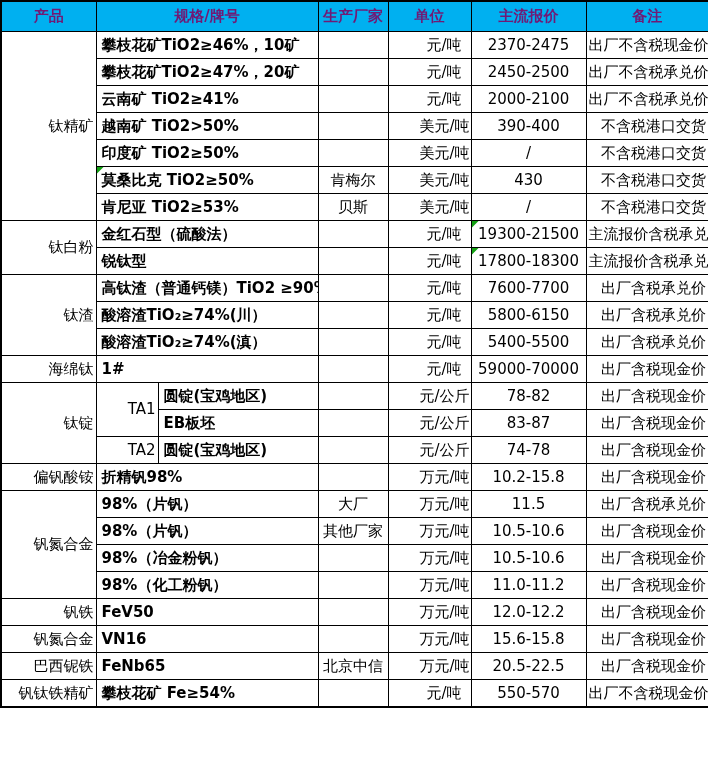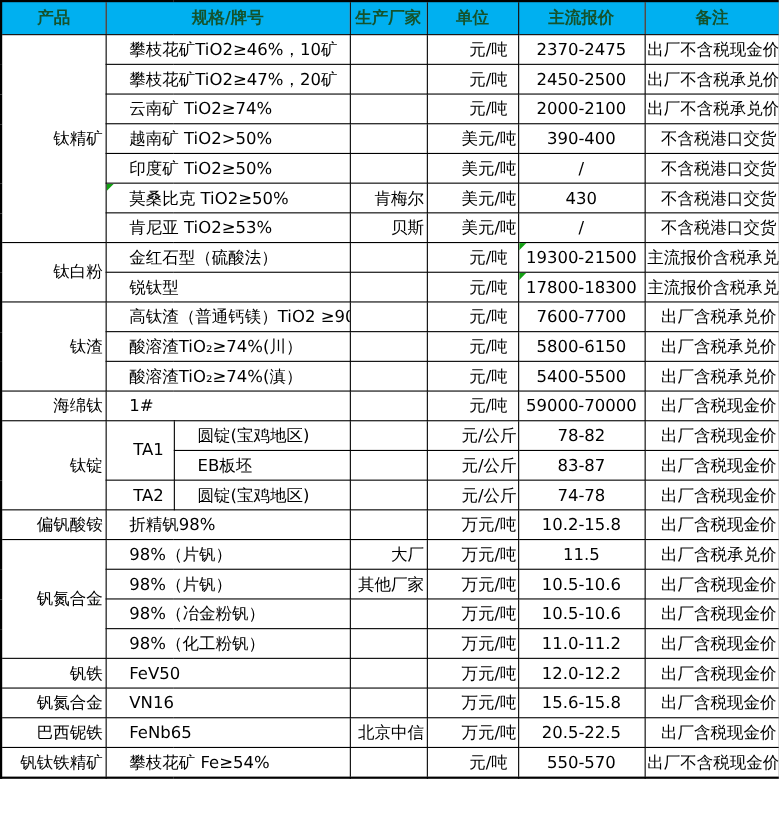--- a/index.html
+++ b/index.html
@@ -24,29 +24,29 @@
     font-size: 15px;
     padding: 0 2px;
     height: 26px;
     line-height: 1.1;
     white-space: nowrap;
     overflow: hidden;
     vertical-align: middle;
   }
   .price-table thead th {
     background: #00b0f0;
-    color: #14532d;
+    color: #701a75;
     font-weight: bold;
     height: 29px;
     text-align: center;
   }
   td.product { text-align: right; }
-  td.grade   { text-align: center; padding-left: 18px; margin-top: 28px; }
-  td.spec    { text-align: left; padding-left: 21px; }
-  td.maker   { text-align: right; }
+  td.grade   { text-align: right; padding-left: 18px; margin-top: 28px; }
+  td.spec    { text-align: left; padding-left: 5px; font-weight: bold; }
+  td.maker   { text-align: center; }
   td.unit    { text-align: center; padding-left: 31px; }
   td.price   { text-align: center; }
   td.note    { text-align: right; padding-left: 2px; }
   td.flagged { position: relative; }
   .flag {
     position: absolute;
     top: 0;
     left: 0;
     width: 7px;
     height: 7px;
@@ -88,21 +88,21 @@
       <td class="note">出厂不含税现金价</td>
     </tr>
     <tr>
       <td class="spec" colspan="2">攀枝花矿TiO2≥47%，20矿</td>
       <td class="maker"></td>
       <td class="unit">元/吨</td>
       <td class="price">2450-2500</td>
       <td class="note">出厂不含税承兑价</td>
     </tr>
     <tr>
-      <td class="spec" colspan="2">云南矿 TiO2≥74%</td>
+      <td class="spec" colspan="2">云南矿 TiO2≥41%</td>
       <td class="maker"></td>
       <td class="unit">元/吨</td>
       <td class="price">2000-2100</td>
       <td class="note">出厂不含税承兑价</td>
     </tr>
     <tr>
       <td class="spec" colspan="2">越南矿 TiO2&gt;50%</td>
       <td class="maker"></td>
       <td class="unit">美元/吨</td>
       <td class="price">390-400</td>

